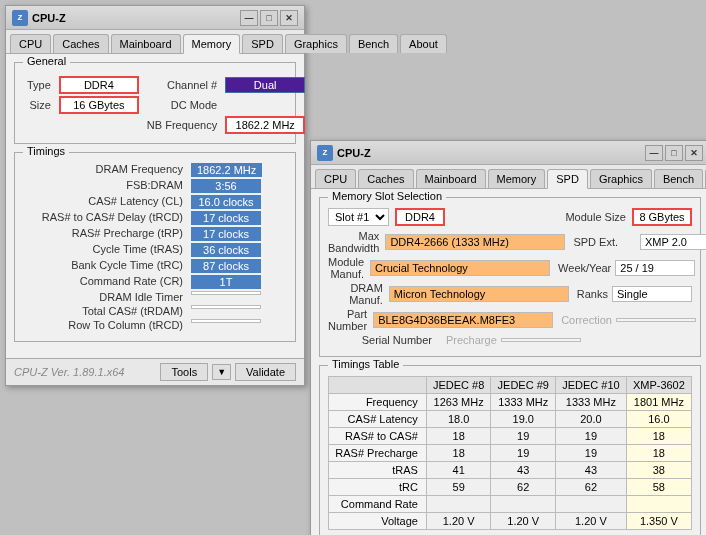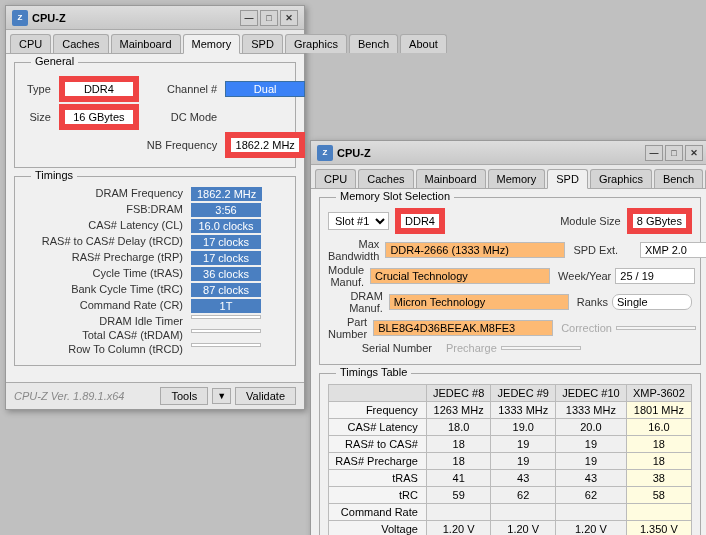--- a/index.html
+++ b/index.html
@@ -98,21 +98,21 @@
 
     .group-box {
       border: 1px solid #aaa;
       margin-bottom: 8px;
       position: relative;
     }
 
     .group-box-title {
       position: absolute;
       top: -8px;
-      left: 16px;
+      left: 8px;
       background: #f0f0f0;
       padding: 0 4px;
       font-size: 11px;
     }
 
     .group-content {
       padding: 12px 8px 8px;
     }
 
     .info-table {
@@ -126,30 +126,30 @@
     }
 
     .info-table .label-cell {
       text-align: right;
       color: #333;
       white-space: nowrap;
     }
 
     .value-box {
       background: white;
-      border: 6px solid #ef4444;
+      border: 2px solid #ef4444;
       padding: 1px 4px;
       min-width: 80px;
       text-align: center;
       display: inline-block;
       font-size: 11px;
     }
 
     .blue-value {
-      background: #3b82f6;
+      background: #4c1d95;
       color: white;
       border: 1px solid #3a6fa1;
       padding: 1px 4px;
       min-width: 80px;
       text-align: center;
       display: inline-block;
       font-size: 11px;
     }
 
     .row-pair {
@@ -451,21 +451,21 @@
           <span class="spd-row-label">Module Manuf.</span>
           <span class="spd-row-value">Crucial Technology</span>
           <span style="margin-left:8px;color:#333;white-space:nowrap;">Week/Year</span>
           <span class="spd-row-value-sm" style="margin-left:4px;">25 / 19</span>
         </div>
 
         <div class="spd-row">
           <span class="spd-row-label">DRAM Manuf.</span>
           <span class="spd-row-value">Micron Technology</span>
           <span style="margin-left:8px;color:#333;white-space:nowrap;">Ranks</span>
-          <span class="spd-row-value-sm" style="margin-left:4px;border-radius:7px;">Single</span>
+          <span class="spd-row-value-sm" style="margin-left:4px;">Single</span>
         </div>
 
         <div class="spd-row">
           <span class="spd-row-label">Part Number</span>
           <span class="spd-row-value">BLE8G4D36BEEAK.M8FE3</span>
           <span style="margin-left:8px;color:#aaa;white-space:nowrap;">Correction</span>
           <span class="spd-row-value-sm" style="margin-left:4px;background:#f4f4f4;"></span>
         </div>
 
         <div class="spd-row">

